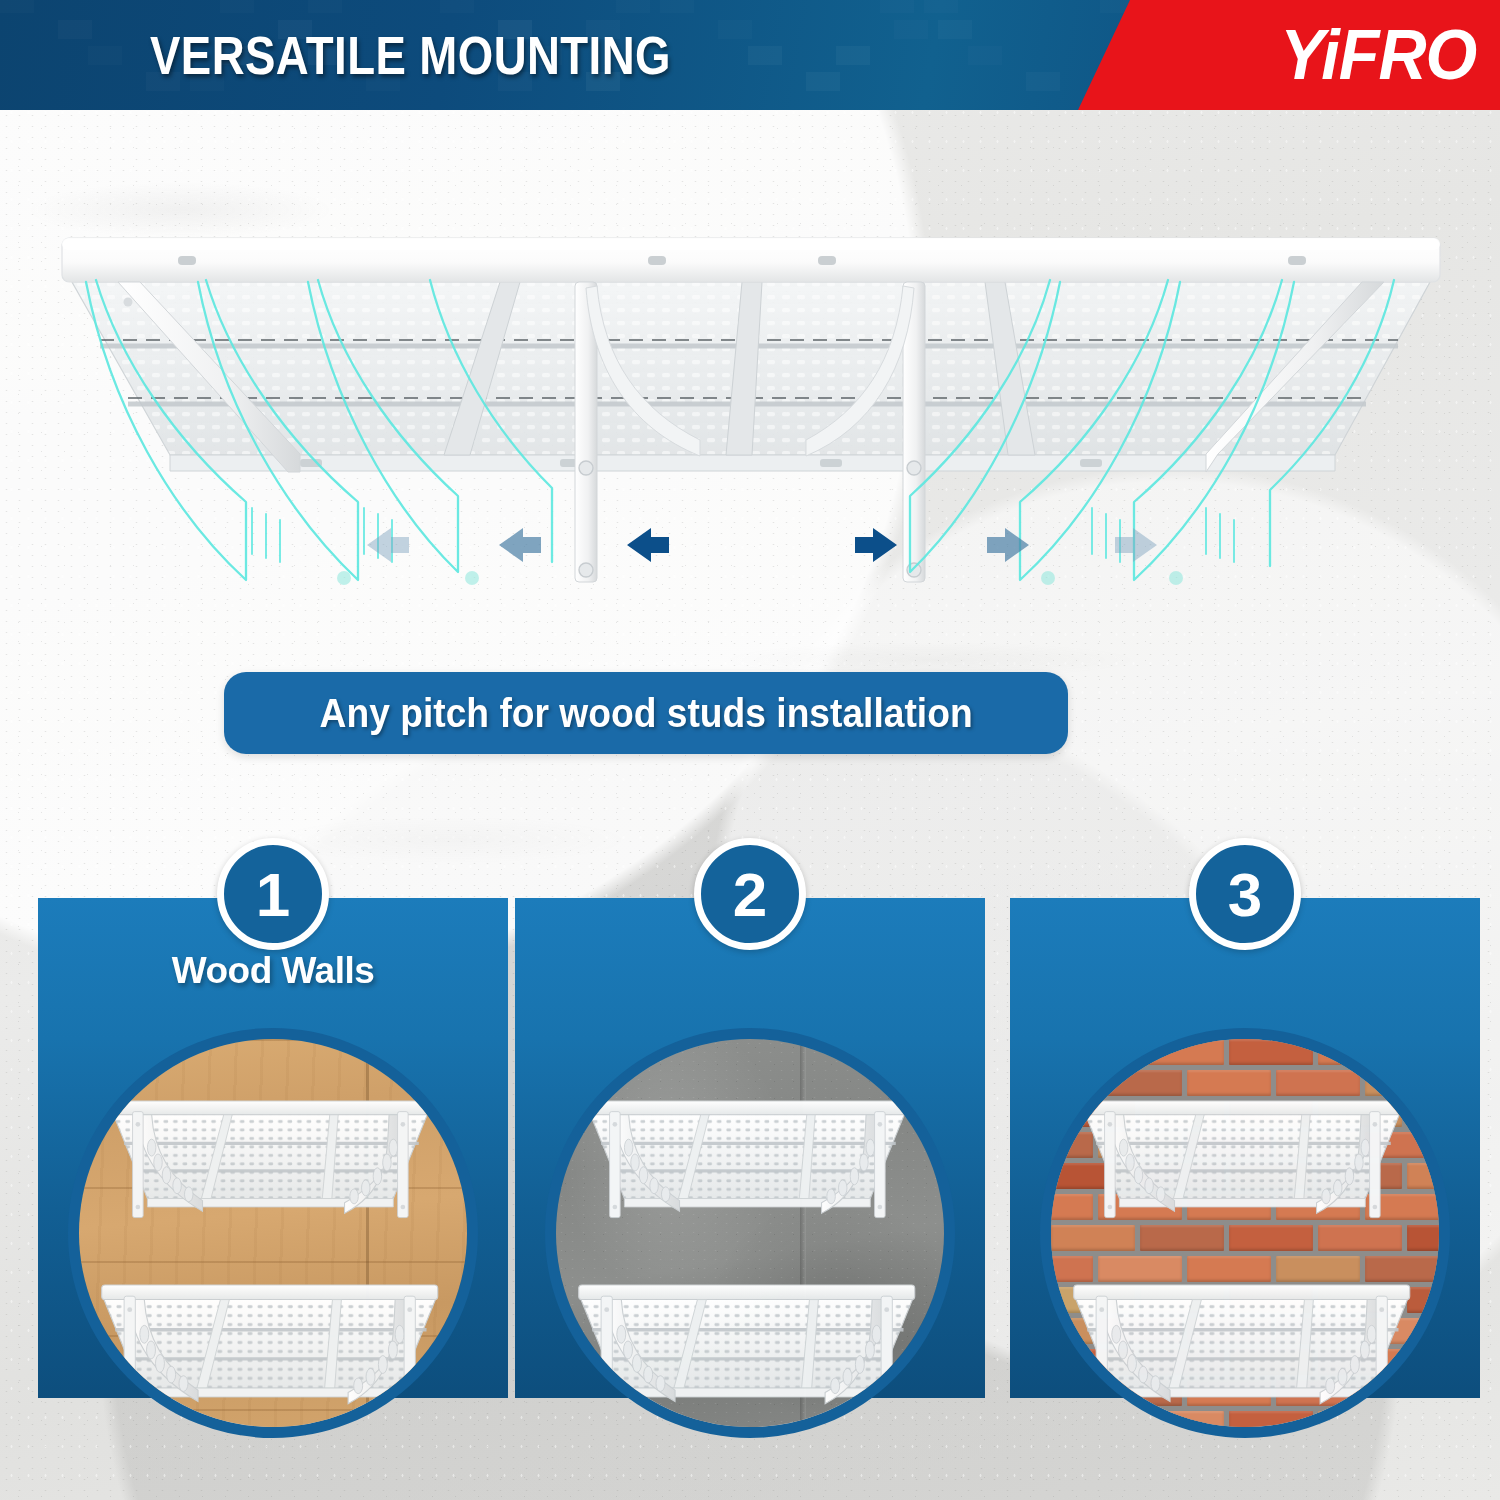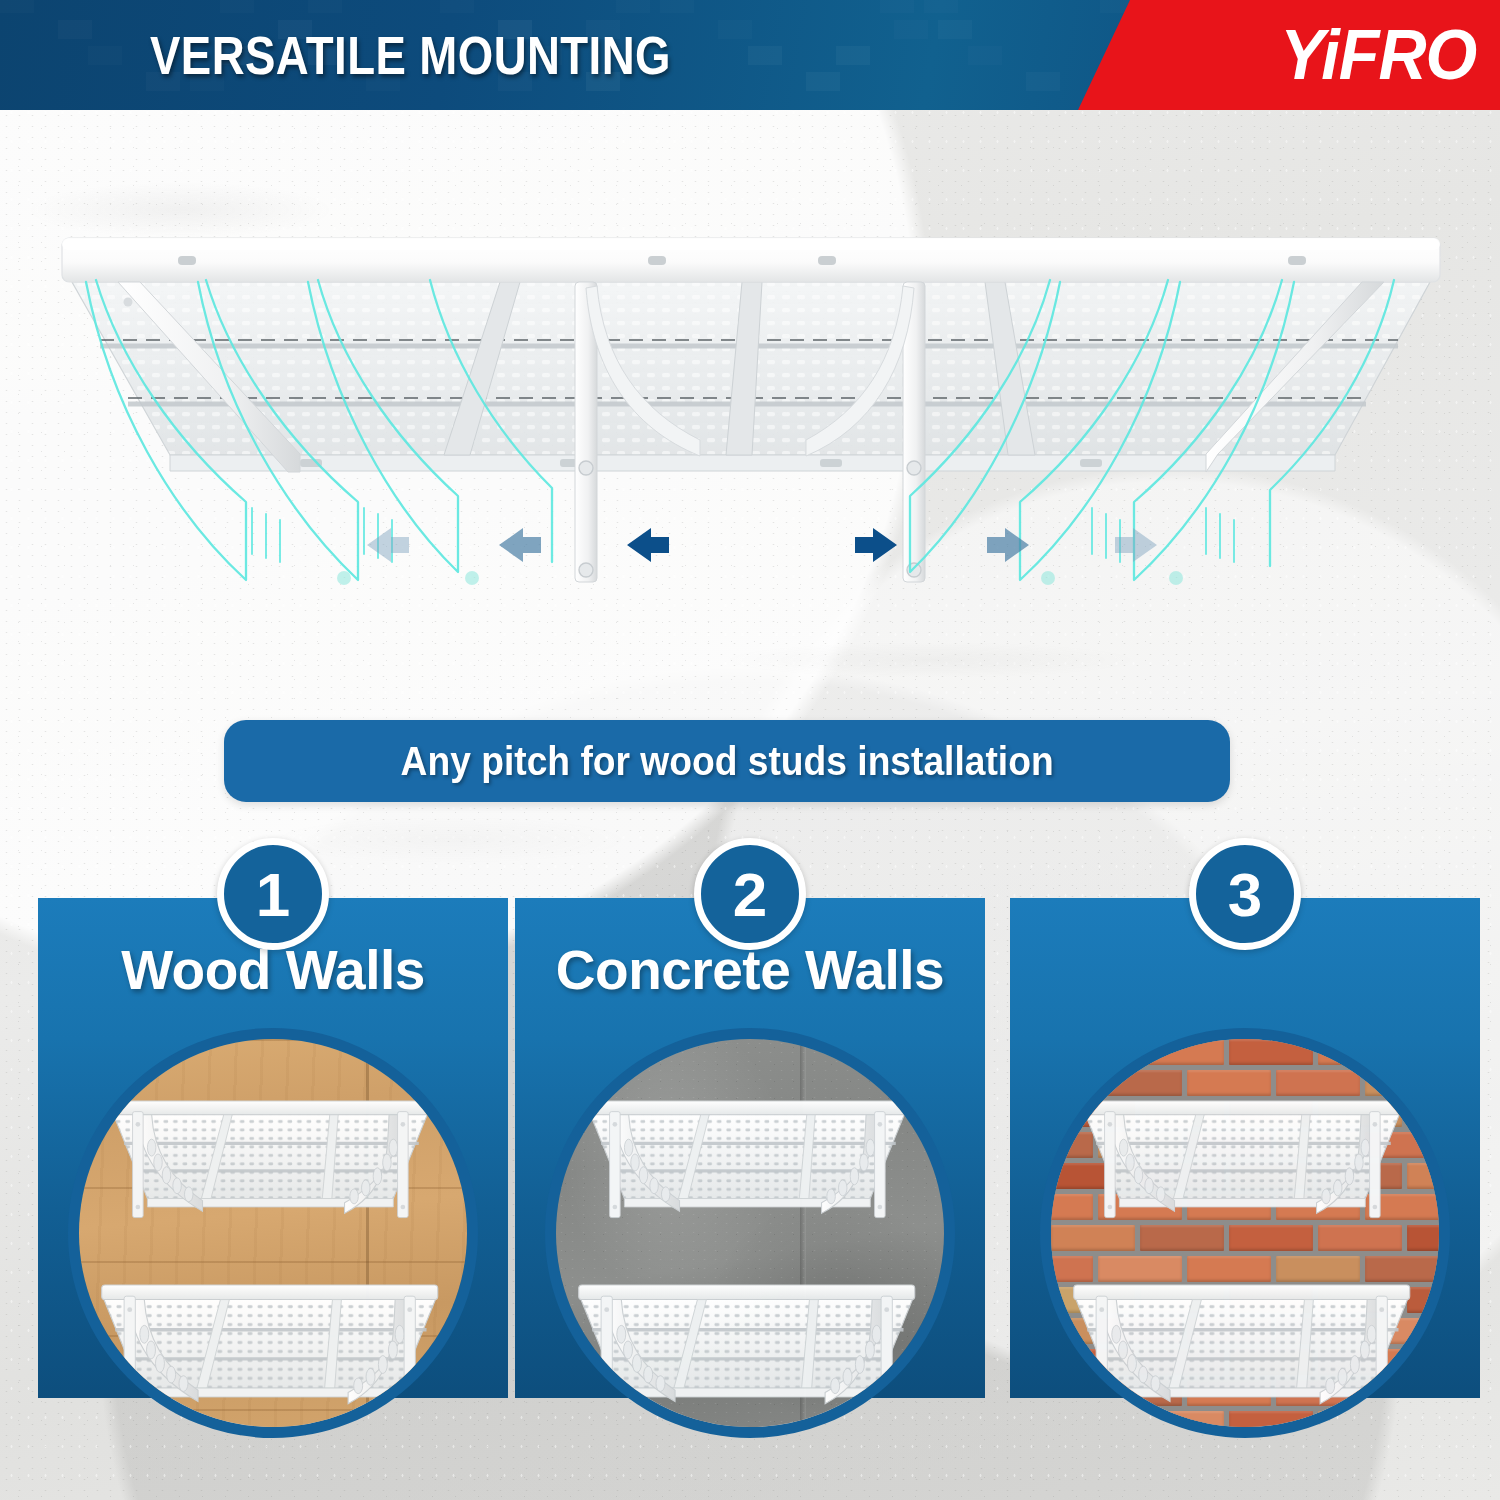--- a/index.html
+++ b/index.html
@@ -77,26 +77,25 @@
     white-space:nowrap;
   }
 
   
   .hero { position:absolute; left:0; top:110px; width:1500px; height:540px; }
   .hero svg { display:block; }
 
   
   .pill {
     position:absolute; left:224px; top:672px;
-    width:1006px; height:82px;
+    width:844px; height:82px;
     background:#1a6aa8;
     border-radius:22px;
     display:flex; align-items:center; justify-content:center;
     box-shadow:0 3px 8px rgba(0,0,0,.12);
-    margin-top:48px;
   }
   .pill-text {
     color:#fff; font-size:40px; font-weight:700;
     transform:scaleX(.93);
     text-shadow:2px 2px 4px rgba(0,0,0,.35);
     white-space:nowrap;
   }
 
   
   .cards {
@@ -115,23 +114,23 @@
     position:absolute; top:-60px; left:50%; transform:translateX(-50%);
     width:112px; height:112px; border-radius:50%;
     background:#14639b;
     border:7px solid #ffffff;
     display:flex; align-items:center; justify-content:center;
     color:#fff; font-size:62px; font-weight:700;
     box-shadow:0 2px 6px rgba(0,0,0,.2);
     z-index:5;
   }
   .card-title {
-    position:absolute; top:40px; left:0; width:100%;
+    position:absolute; top:52px; left:0; width:100%;
     text-align:center;
-    color:#fff; font-size:55px; font-weight:700;
+    color:#fff; font-size:37px; font-weight:700;
     letter-spacing:-.5px;
     text-shadow:2px 3px 5px rgba(0,0,0,.33);
     white-space:nowrap;
     z-index:4;
   }
   .photo-circle {
     position:absolute; left:50%; transform:translateX(-50%);
     top:130px; width:410px; height:410px; border-radius:50%;
     overflow:hidden;
     border:11px solid #14619a;
@@ -390,21 +389,20 @@
           <div class="wall-wood"></div>
           <svg class="shelf-svg" viewBox="0 0 388 388" xmlns="http://www.w3.org/2000/svg">
             <use href="#shelfPair"></use>
           </svg>
         </div>
       </div>
     </div>
 
     <div class="card c2">
       <div class="badge">2</div>
-      <div class="card-title">Concrete Walls</div>
       <div class="photo-circle">
         <div class="photo-inner">
           <div class="wall-conc">
             <div class="conc-seam"></div>
           </div>
           <svg class="shelf-svg" viewBox="0 0 388 388" xmlns="http://www.w3.org/2000/svg">
             <use href="#shelfPair"></use>
           </svg>
         </div>
       </div>

